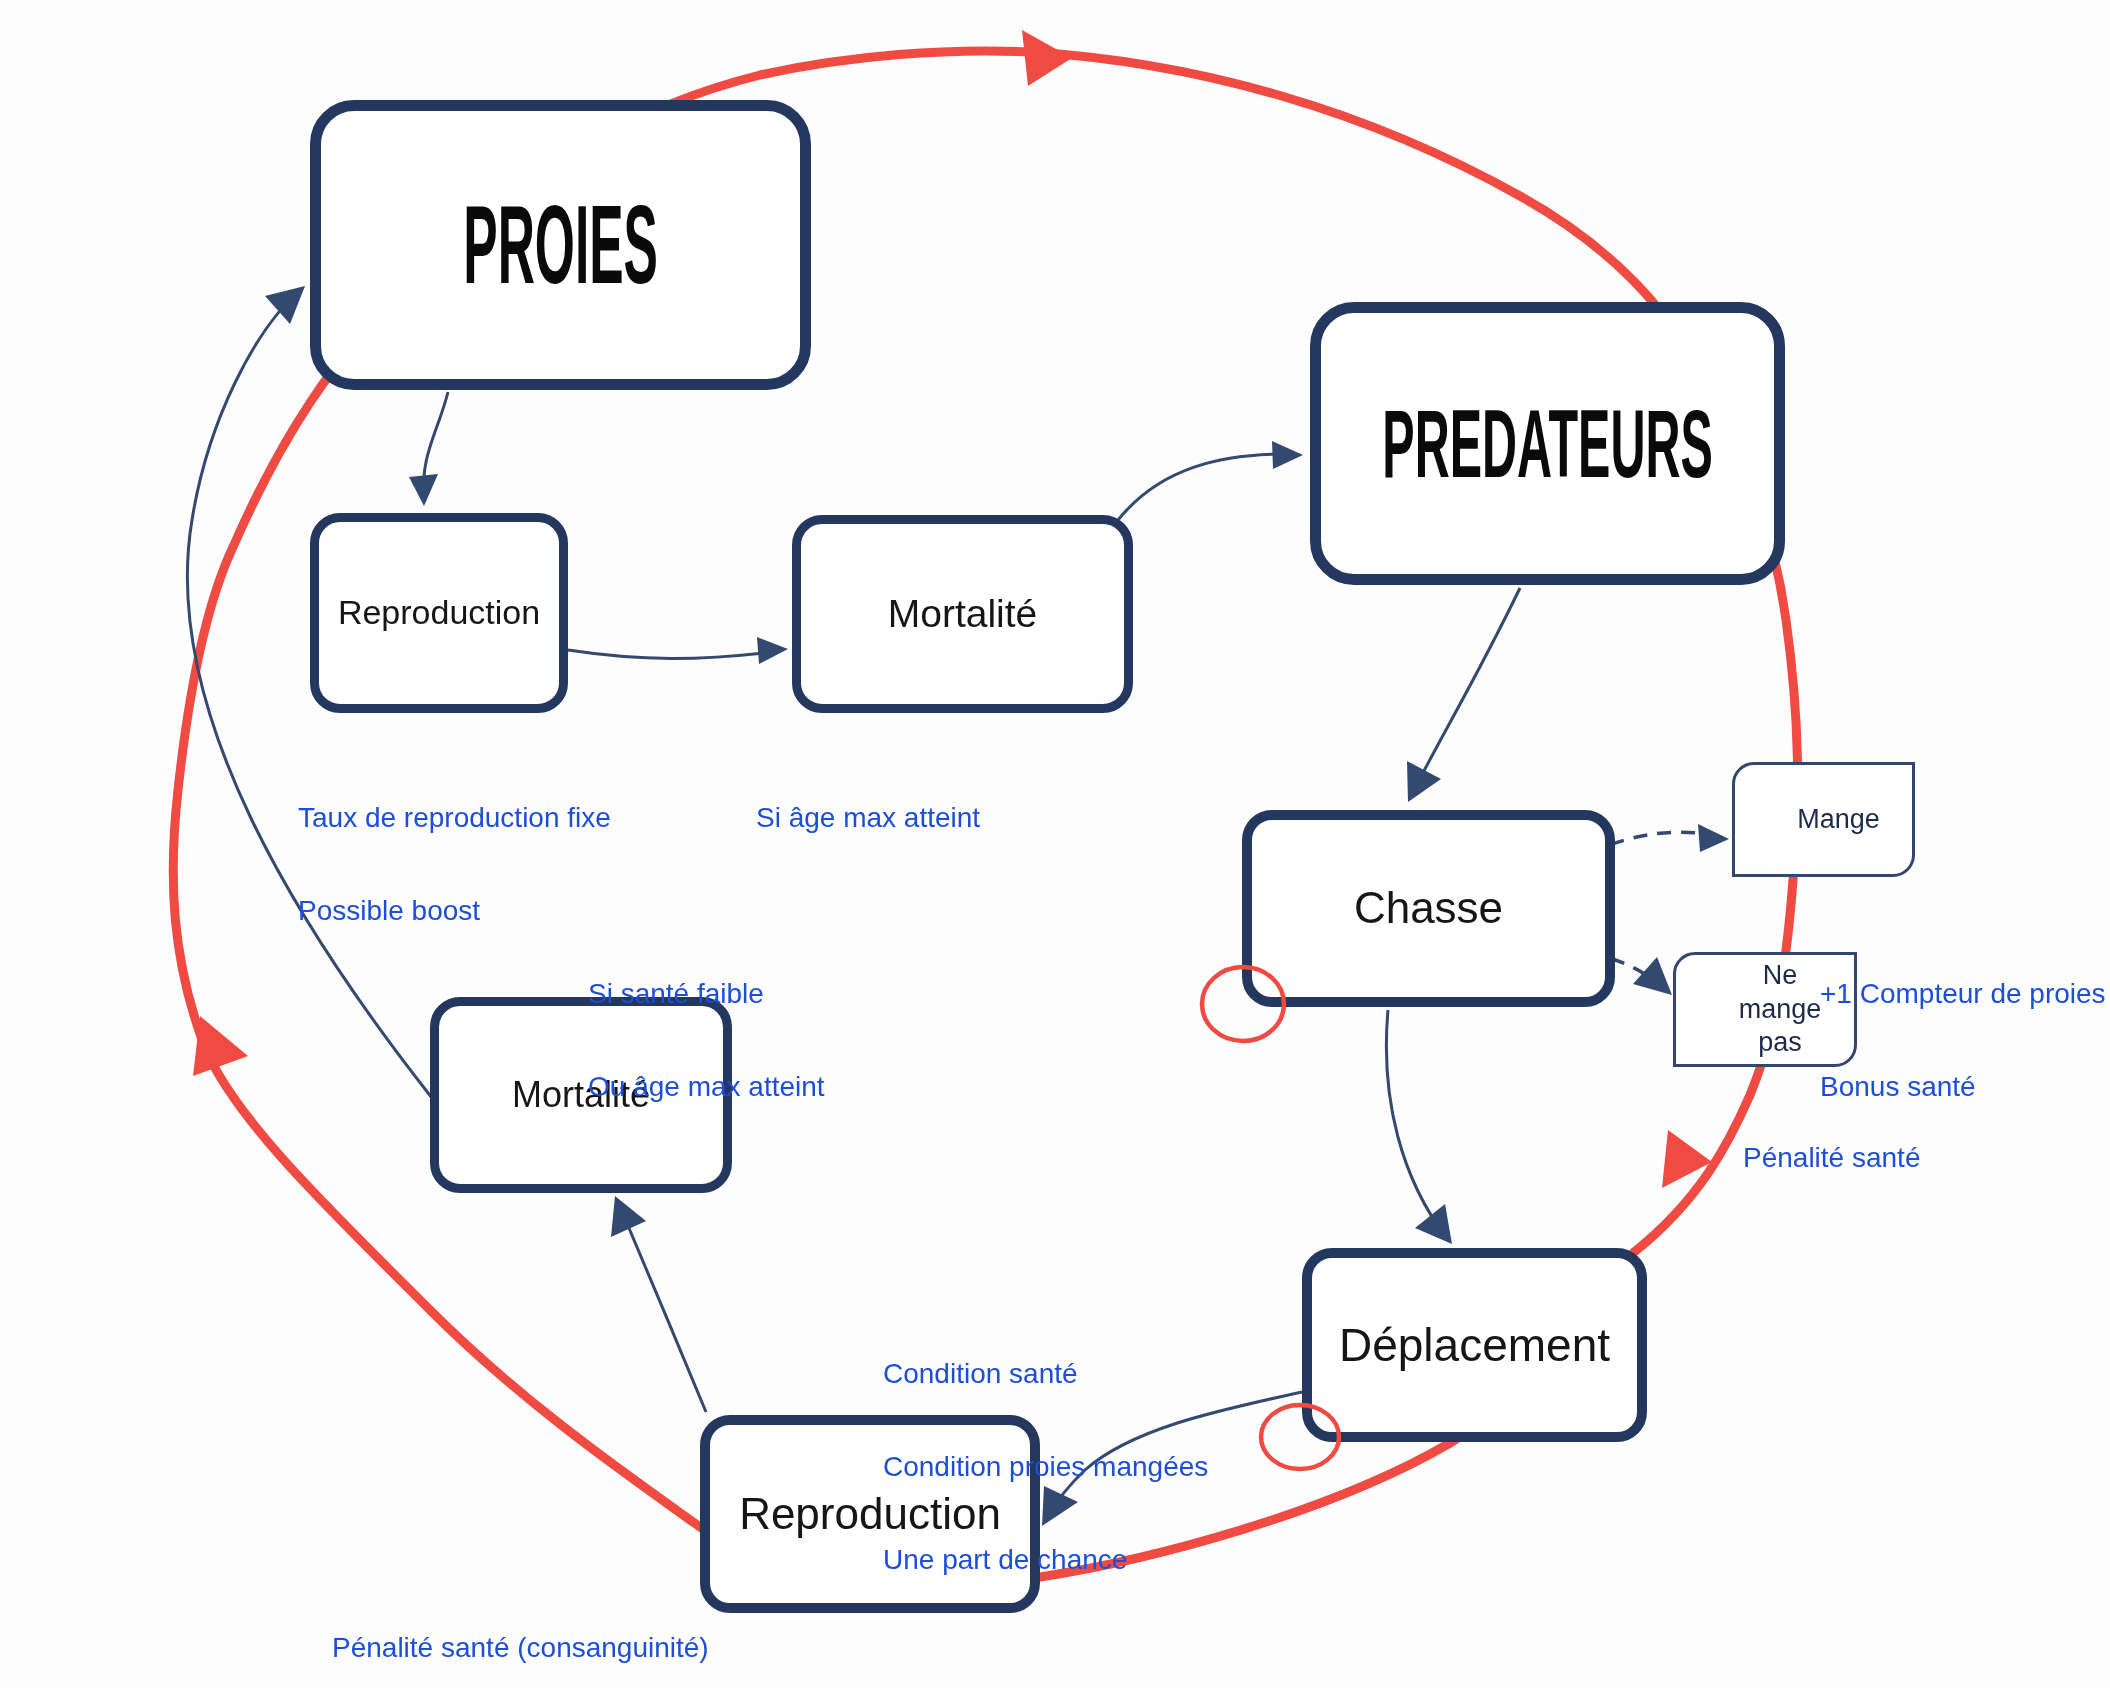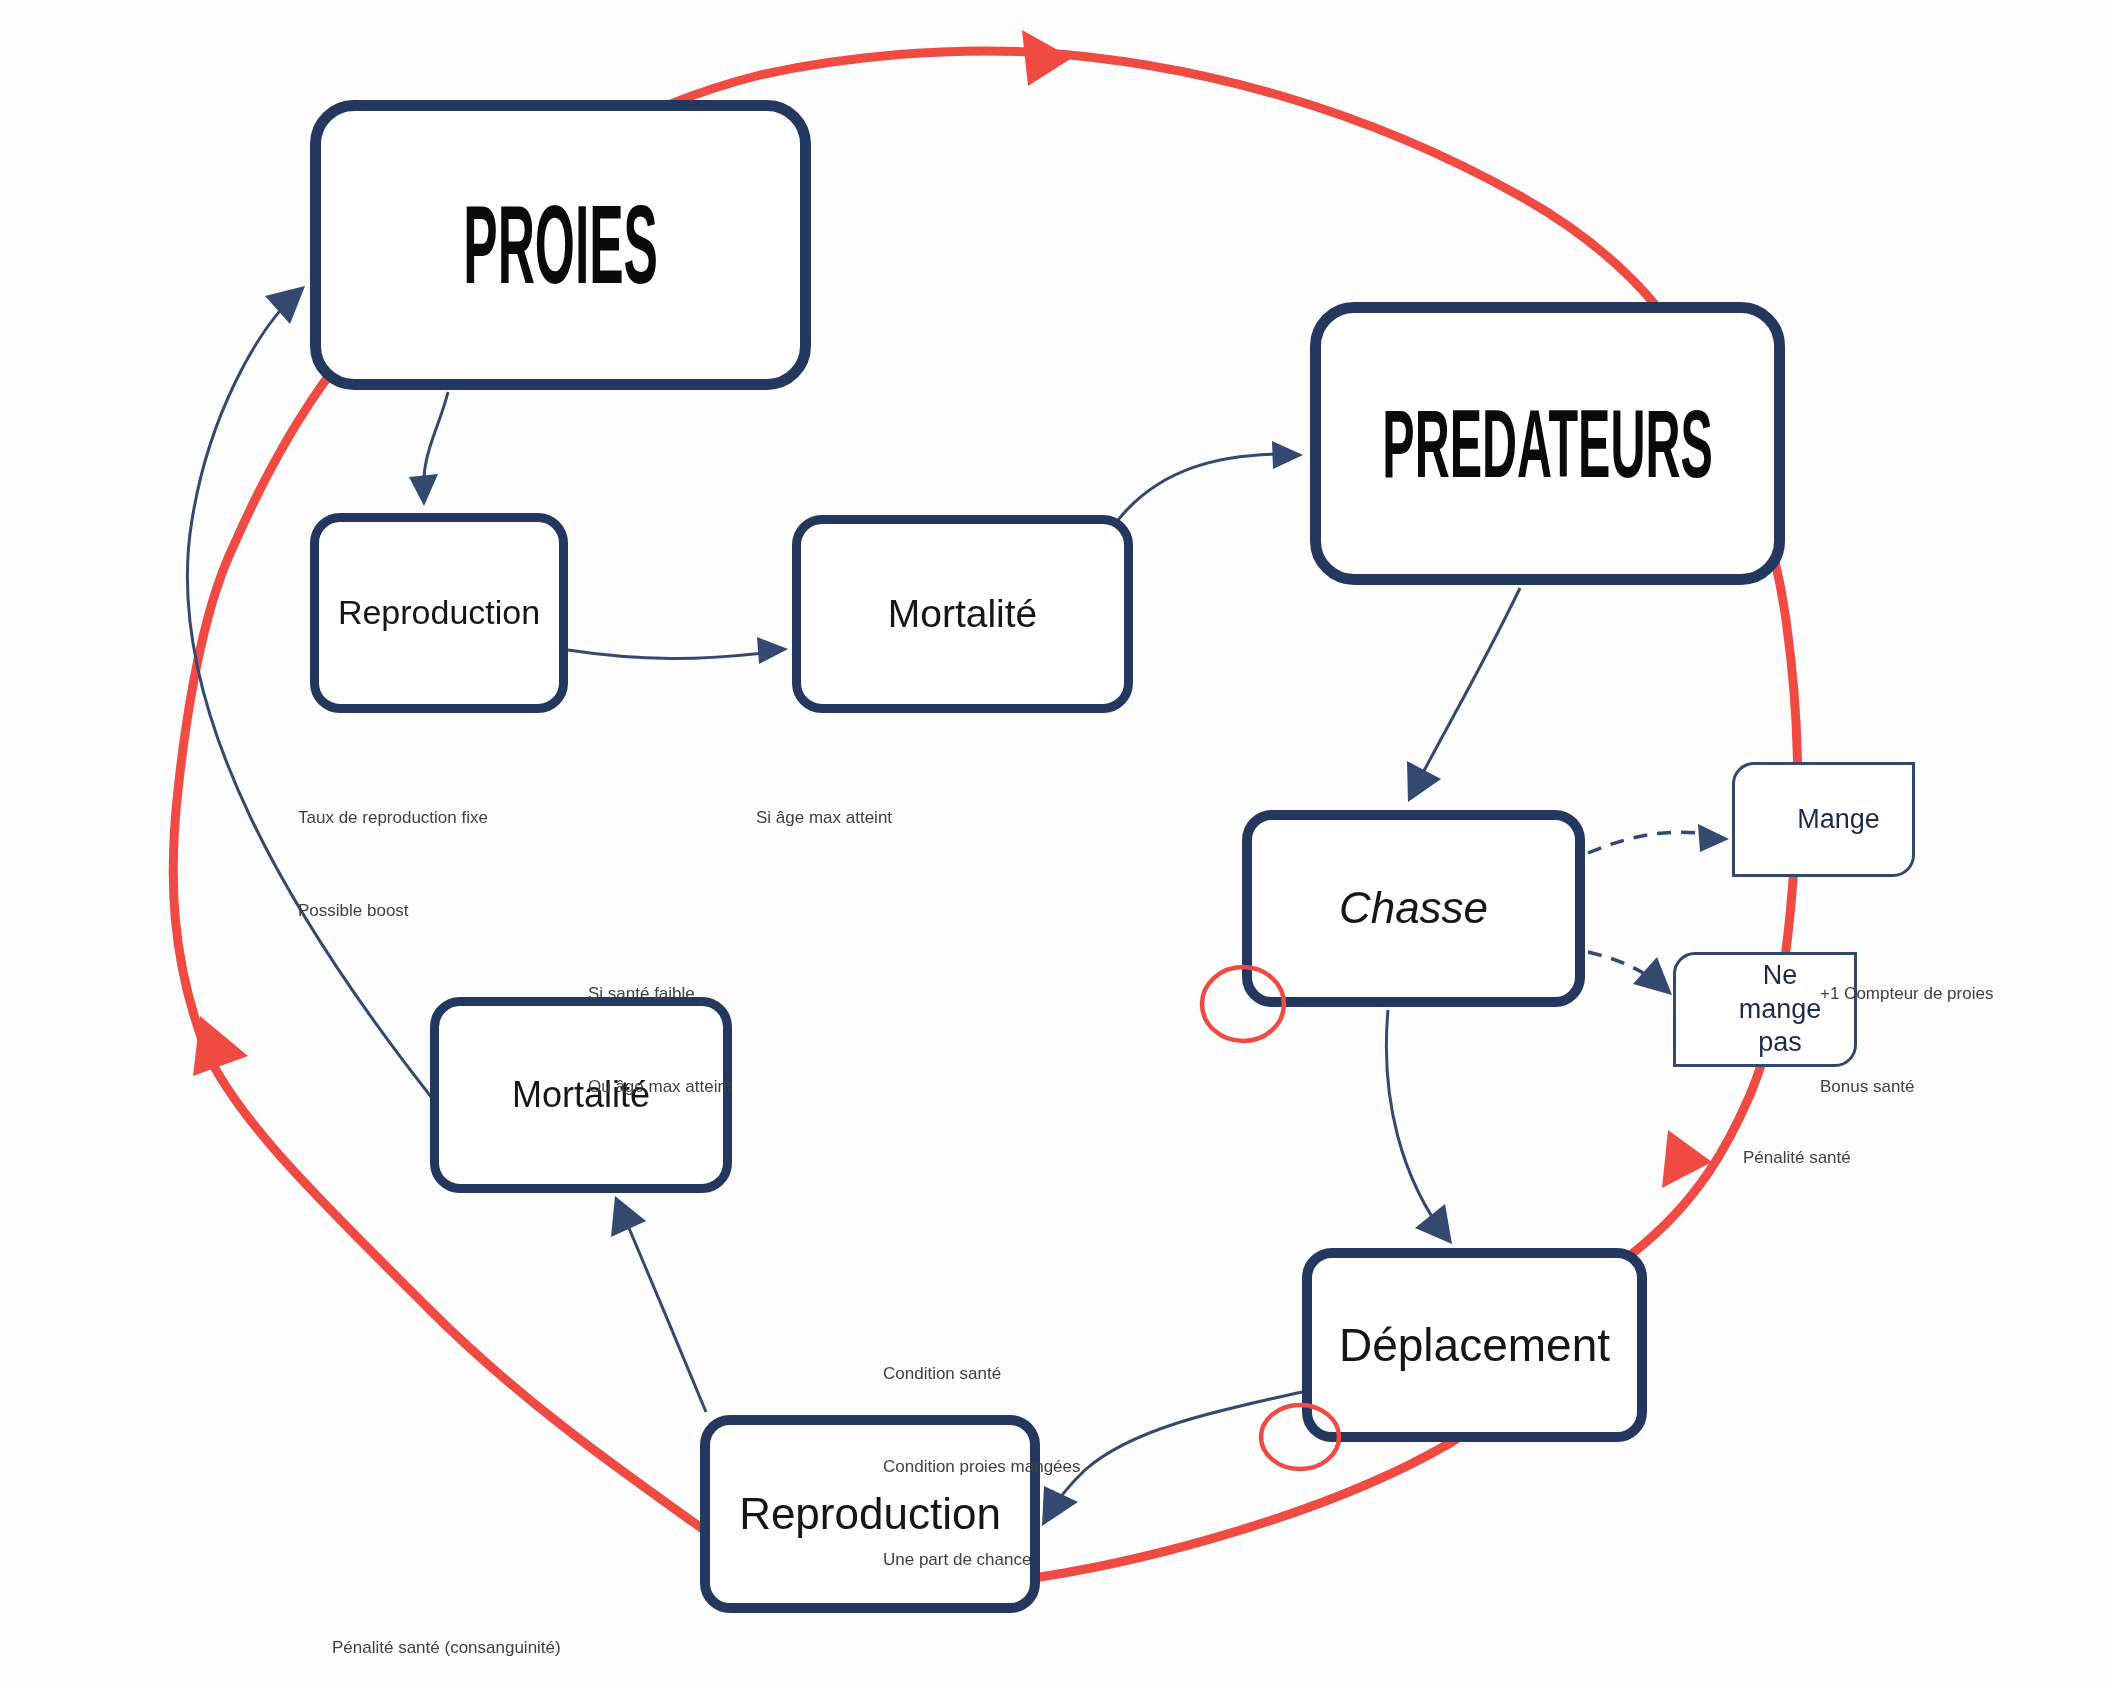--- a/index.html
+++ b/index.html
@@ -16,40 +16,40 @@
   }
   .node .lbl{white-space:pre;line-height:1.15;text-align:center;}
   #node-proies{left:310px;top:100px;width:501px;height:290px;border-width:11px;border-radius:44px;}
   #node-proies .lbl{font-size:112px;font-weight:bold;color:#0a0a0a;transform:scale(0.46,1.0);letter-spacing:0px;}
   #node-predateurs{left:1310px;top:302px;width:475px;height:283px;border-width:11px;border-radius:44px;}
   #node-predateurs .lbl{font-size:97px;font-weight:bold;color:#0a0a0a;transform:scale(0.50,1.0);letter-spacing:0px;}
   #node-reproduction-proies{left:310px;top:513px;width:258px;height:200px;}
   #node-reproduction-proies .lbl{font-size:34px;}
   #node-mortalite-proies{left:792px;top:515px;width:341px;height:198px;}
   #node-mortalite-proies .lbl{font-size:39px;}
-  #node-chasse{left:1242px;top:810px;width:343px;height:197px;border-width:10px;font-style:italic;}
+  #node-chasse{left:1242px;top:810px;width:373px;height:197px;border-width:10px;}
   #node-chasse .lbl{font-size:44px;}
   #node-mortalite-predateurs{left:430px;top:997px;width:302px;height:196px;}
   #node-mortalite-predateurs .lbl{font-size:36px;}
   #node-deplacement{left:1302px;top:1248px;width:345px;height:194px;border-width:10px;}
   #node-deplacement .lbl{font-size:46px;}
   #node-reproduction-predateurs{left:700px;top:1415px;width:340px;height:198px;border-width:10px;}
   #node-reproduction-predateurs .lbl{font-size:44px;}
   
   .mini{
     position:absolute;background:#ffffff;border:3px solid #33466e;
     border-radius:22px 0 22px 0;display:flex;align-items:center;justify-content:center;
     box-sizing:border-box;color:#1c2b49;text-align:center;padding-left:30px;
   }
   .mini .lbl{font-size:27px;line-height:1.25;}
   #node-mange{left:1732px;top:762px;width:183px;height:115px;}
   #node-ne-mange-pas{left:1673px;top:952px;width:184px;height:115px;}
   
   .note{
-    position:absolute;color:#404040;font-size:17px;line-height:31px;white-space:pre;
+    position:absolute;color:#1d4ed8;font-size:28px;line-height:31px;white-space:pre;
   }
   #note-repro-proies{left:298px;top:740px;}
   #note-mort-proies{left:756px;top:740px;}
   #note-mort-pred{left:588px;top:916px;}
   #note-mange{left:1820px;top:916px;}
   #note-ne-mange{left:1743px;top:1080px;}
   #note-repro-pred-right{left:883px;top:1296px;}
   #note-deplacement{left:1523px;top:1456px;}
   #note-repro-pred-left{left:332px;top:1570px;}
 </style>

